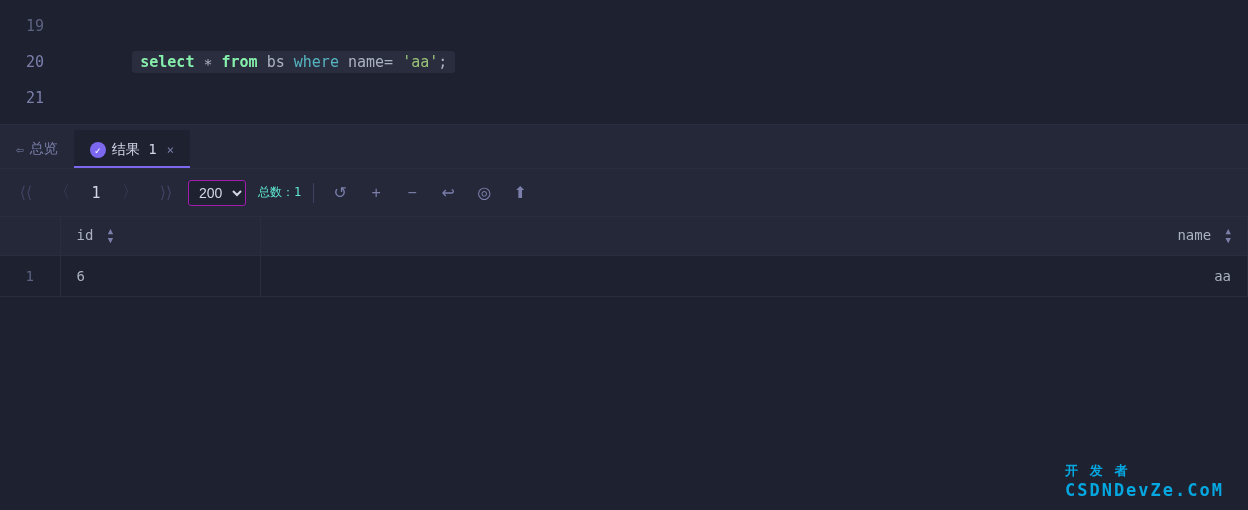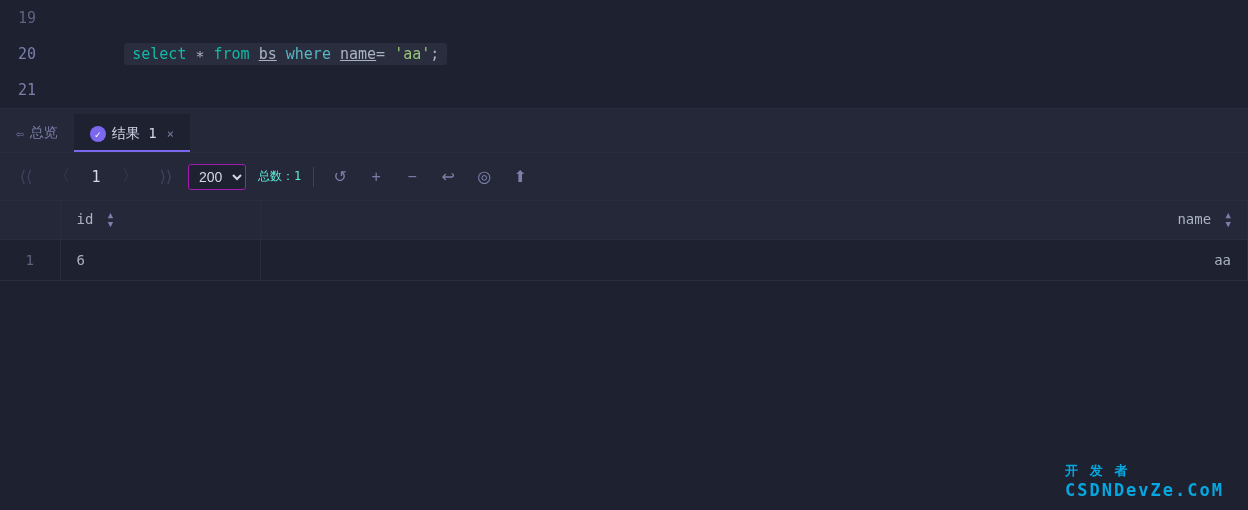--- a/index.html
+++ b/index.html
@@ -8,21 +8,21 @@
       height: 510px;
       background: #1e2130;
       font-family: 'Consolas', 'Monaco', monospace;
       overflow: hidden;
       position: relative;
     }
 
     
     .code-area {
       background: #1e2130;
-      padding: 0;
+      padding: 8px;
       border-bottom: 1px solid #2a2d3e;
     }
 
     .code-line {
       display: flex;
       align-items: center;
       height: 36px;
       padding: 0 0 0 0;
     }
 
@@ -47,24 +47,24 @@
       white-space: pre;
     }
 
     .highlighted-line {
       background: #2a2d3e;
       border-radius: 3px;
       padding: 2px 8px;
     }
 
     
-    .kw { color: #14b8a6; } 
+    .kw { color: #86efac; font-weight: bold; } 
     .kw-where { color: #56b6c2; } 
     .op { color: #abb2bf; } 
-    .tbl { color: #abb2bf; text-decoration: underline; } 
+    .tbl { color: #abb2bf; } 
     .str { color: #98c379; } 
     .punct { color: #abb2bf; } 
 
     
     .tabs-bar {
       background: #252839;
       display: flex;
       align-items: flex-end;
       height: 44px;
       border-bottom: 1px solid #2a2d3e;

